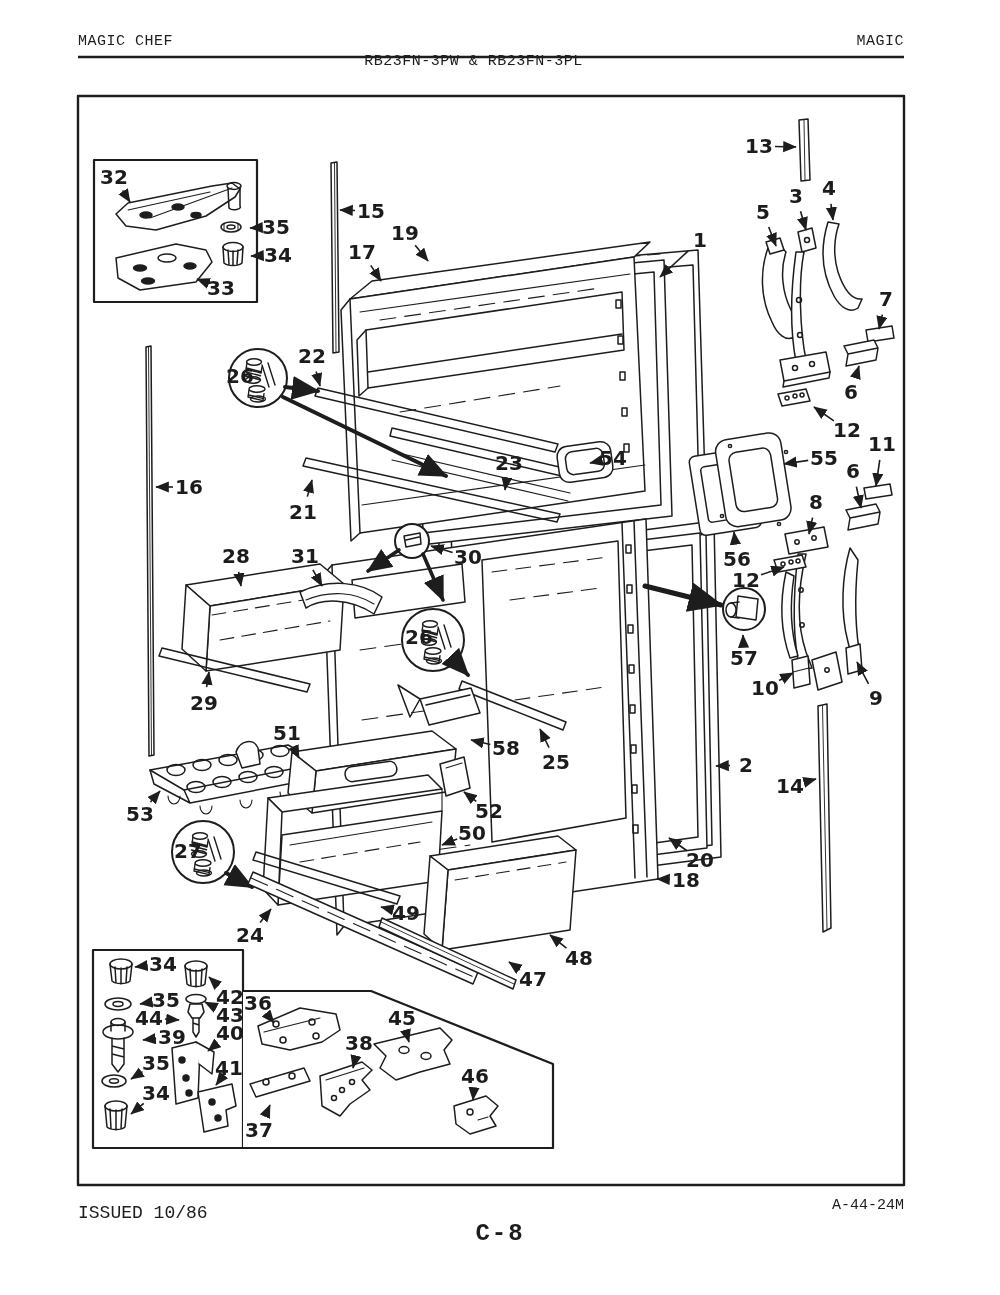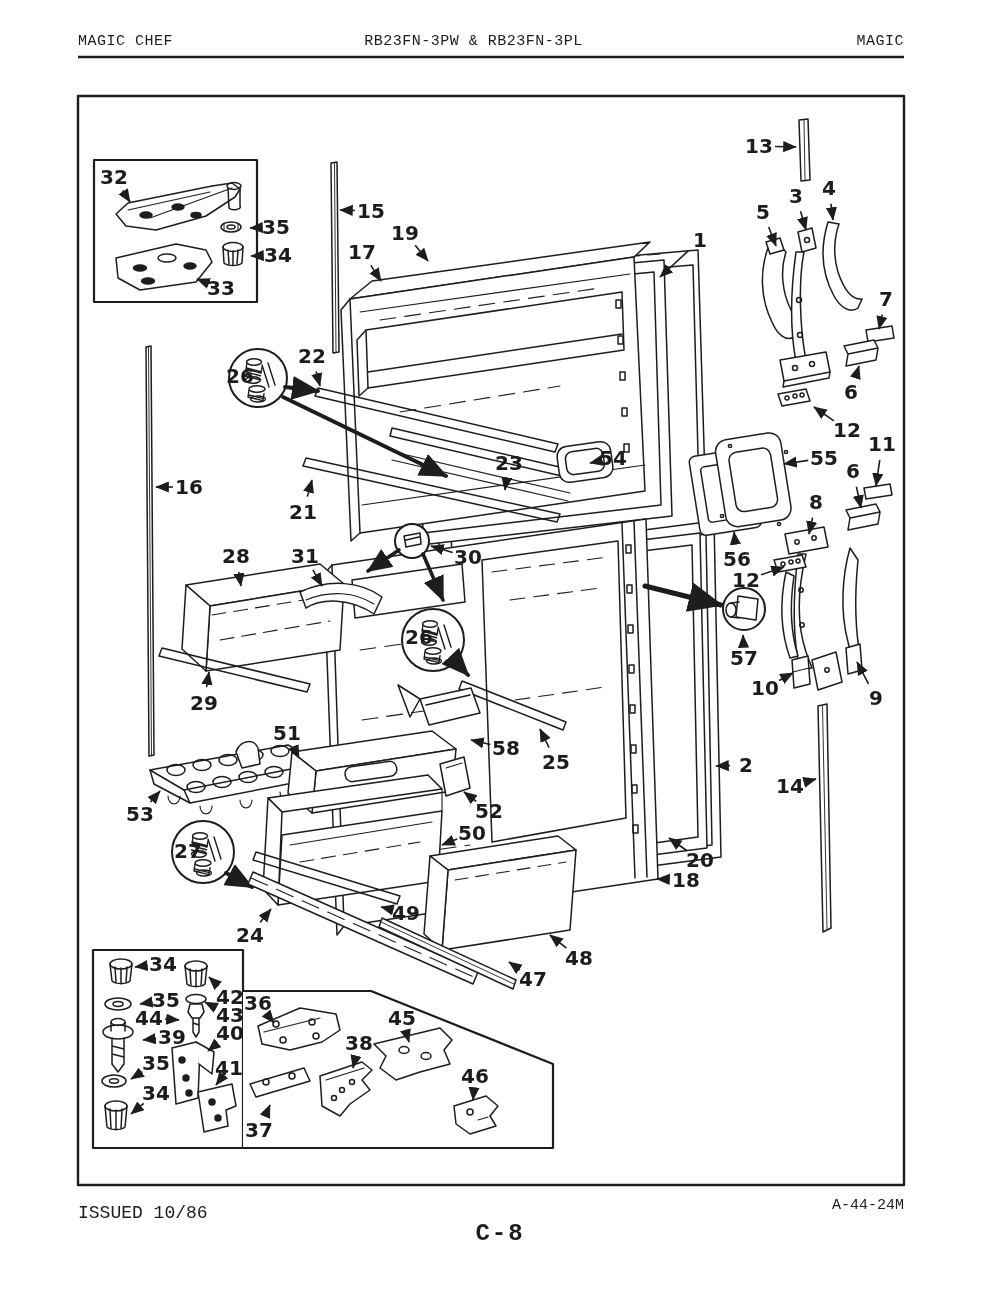--- a/index.html
+++ b/index.html
@@ -1,20 +1,20 @@
 <!DOCTYPE html>
 <html><head>
 <meta charset="utf-8">
 <style>
   html,body{margin:0;padding:0;background:#e8e8e8;}
   .page{position:relative;width:1000px;height:1295px;background:#ffffff;margin:0 auto;
         font-family:"Liberation Mono","DejaVu Sans Mono",monospace;color:#1d1d1d;overflow:hidden;}
   .hdr{position:absolute;left:78px;width:826px;top:33px;display:flex;justify-content:space-between;
        font-size:15px;letter-spacing:0.5px;white-space:nowrap;}
-  .hdr .c{position:absolute;left:50%;transform:translateX(-58%);}
+  .hdr .c{position:absolute;left:50%;transform:translateX(-58%);margin-top:20px;}
   .ftr-left{position:absolute;left:78px;top:1203px;font-size:18px;}
   .ftr-right{position:absolute;right:96px;top:1197px;font-size:15px;}
   .ftr-page{position:absolute;left:0;width:1000px;top:1220px;text-align:center;
             font-size:24px;font-weight:bold;letter-spacing:2px;}
   svg{position:absolute;left:0;top:0;}
   svg text{font-family:"DejaVu Sans","Liberation Sans",sans-serif;font-weight:bold;
            font-size:20px;fill:#1c1c1c;}
 </style>
 </head>
 <body>

